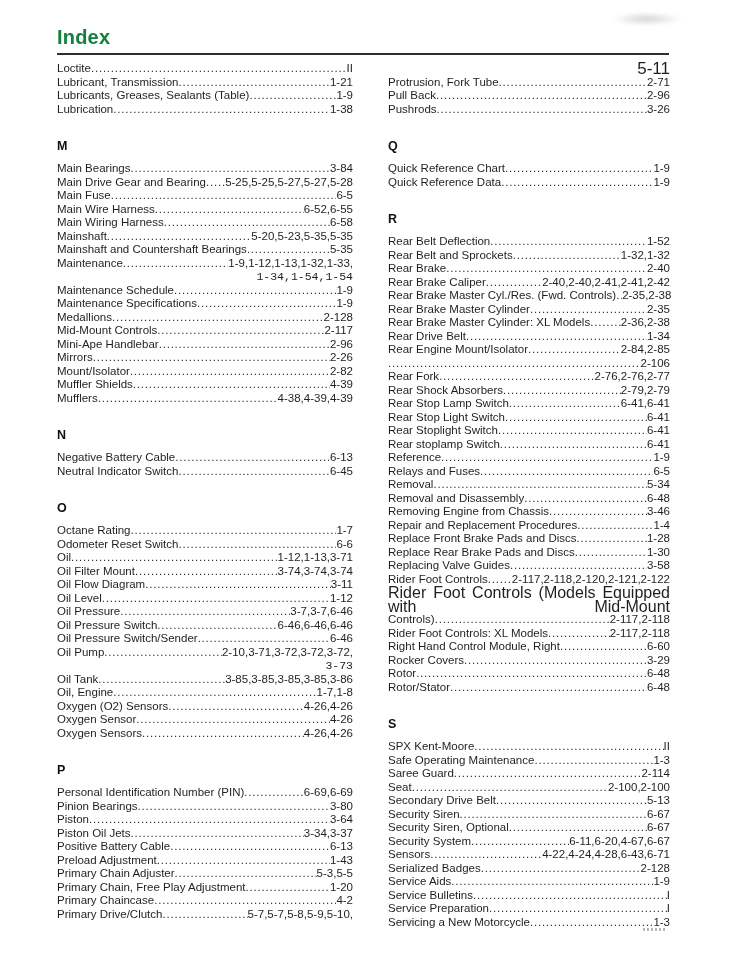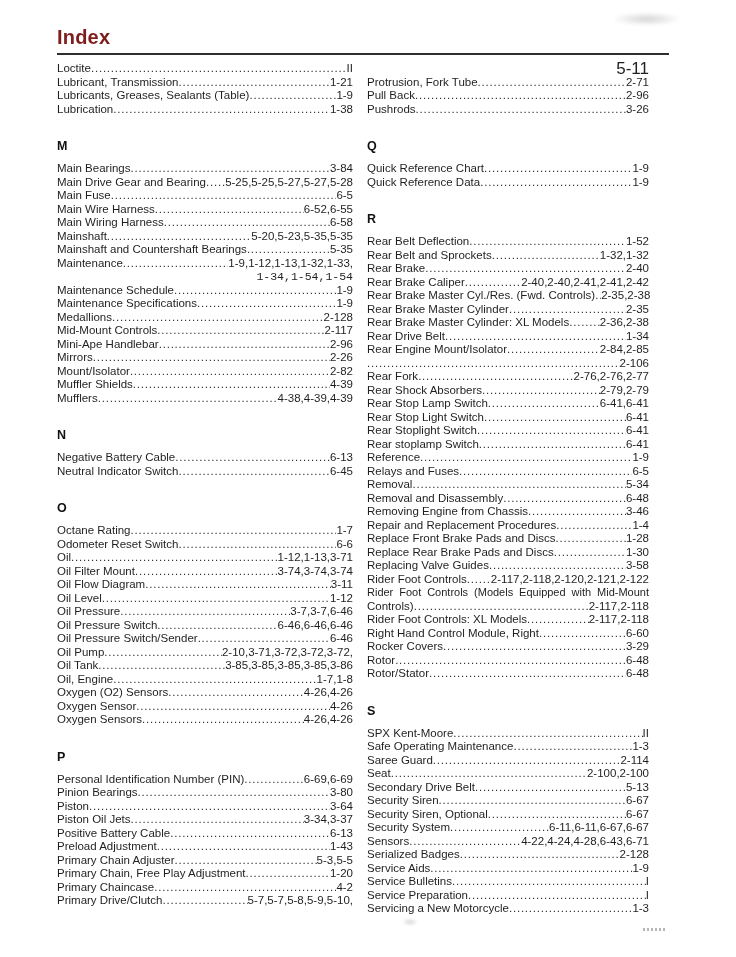--- a/index.html
+++ b/index.html
@@ -19,32 +19,32 @@
   .content {
     position: absolute;
     left: 57px;
     top: 26px;
     width: 612px;
   }
   .page-title {
     font-size: 20px;
     line-height: 22px;
     font-weight: bold;
-    color: #7f1d1d;
+    color: #15803d;
     letter-spacing: 0.2px;
     margin: 0 0 5px 0;
   }
   .title-rule {
     height: 0;
     border-top: 2px solid #2e2e2e;
     margin-bottom: 7px;
   }
   .columns {
     display: flex;
-    gap: 14px;
+    gap: 35px;
   }
   .col { width: 296px; }
   .col.col-right { width: 282px; }
   .section-heading {
     font-weight: bold;
     font-size: 12.5px;
     line-height: 13px;
     color: #111111;
     margin: 24px 0 9px 0;
   }
@@ -71,21 +71,21 @@
     line-height: 13.5px;
     text-align: right;
     font-family: Liberation Mono, monospace;
   }
   .pages-only-line {
     font-size: 17px;
     line-height: 13.5px;
     text-align: right;
   }
   .justified-line {
-    font-size: 11px;
+    font-size: 16px;
     line-height: 13.5px;
     text-align: justify;
     text-align-last: justify;
   }
   
   .smudge-top-right {
     position: absolute;
     left: 612px;
     top: 12px;
     width: 70px;
@@ -300,20 +300,21 @@
               <div class="entry-row">
                 <span class="entry-term">Oil Pressure Switch/Sender</span>
                 <span class="dot-leader">............................................................................................................................................................................................................................</span>
                 <span class="entry-pages">6-46</span>
               </div>
               <div class="entry-row">
                 <span class="entry-term">Oil Pump</span>
                 <span class="dot-leader">............................................................................................................................................................................................................................</span>
                 <span class="entry-pages">2-10,3-71,3-72,3-72,3-72,</span>
               </div>
+              <div class="cont-line">3-73</div>
               <div class="entry-row">
                 <span class="entry-term">Oil Tank</span>
                 <span class="dot-leader">............................................................................................................................................................................................................................</span>
                 <span class="entry-pages">3-85,3-85,3-85,3-85,3-86</span>
               </div>
               <div class="entry-row">
                 <span class="entry-term">Oil, Engine</span>
                 <span class="dot-leader">............................................................................................................................................................................................................................</span>
                 <span class="entry-pages">1-7,1-8</span>
               </div>
@@ -625,21 +626,21 @@
                 <span class="entry-pages">6-67</span>
               </div>
               <div class="entry-row">
                 <span class="entry-term">Security Siren, Optional</span>
                 <span class="dot-leader">............................................................................................................................................................................................................................</span>
                 <span class="entry-pages">6-67</span>
               </div>
               <div class="entry-row">
                 <span class="entry-term">Security System</span>
                 <span class="dot-leader">............................................................................................................................................................................................................................</span>
-                <span class="entry-pages">6-11,6-11,6-67,6-67</span>
+                <span class="entry-pages">6-11,6-20,4-67,6-67</span>
               </div>
               <div class="entry-row">
                 <span class="entry-term">Sensors</span>
                 <span class="dot-leader">............................................................................................................................................................................................................................</span>
                 <span class="entry-pages">4-22,4-24,4-28,6-43,6-71</span>
               </div>
               <div class="entry-row">
                 <span class="entry-term">Serialized Badges</span>
                 <span class="dot-leader">............................................................................................................................................................................................................................</span>
                 <span class="entry-pages">2-128</span>

